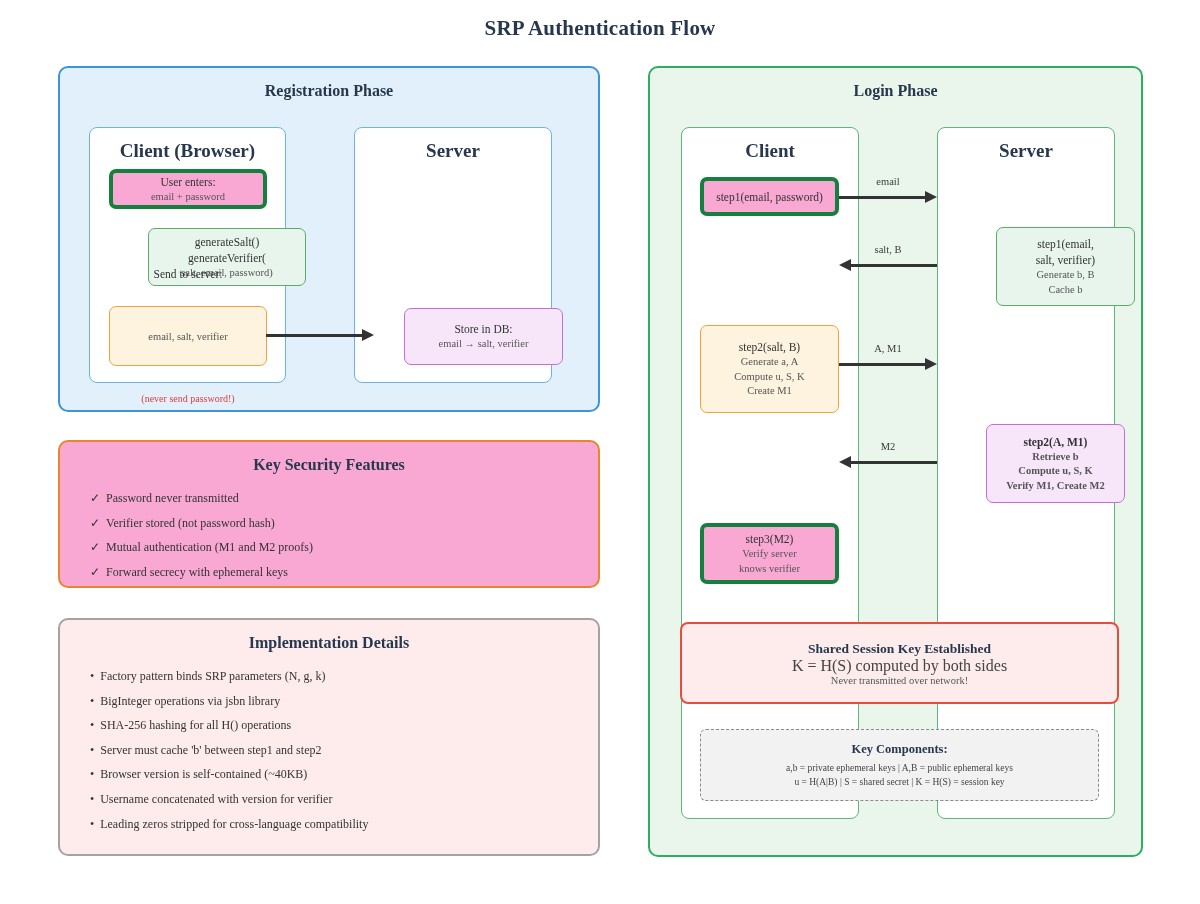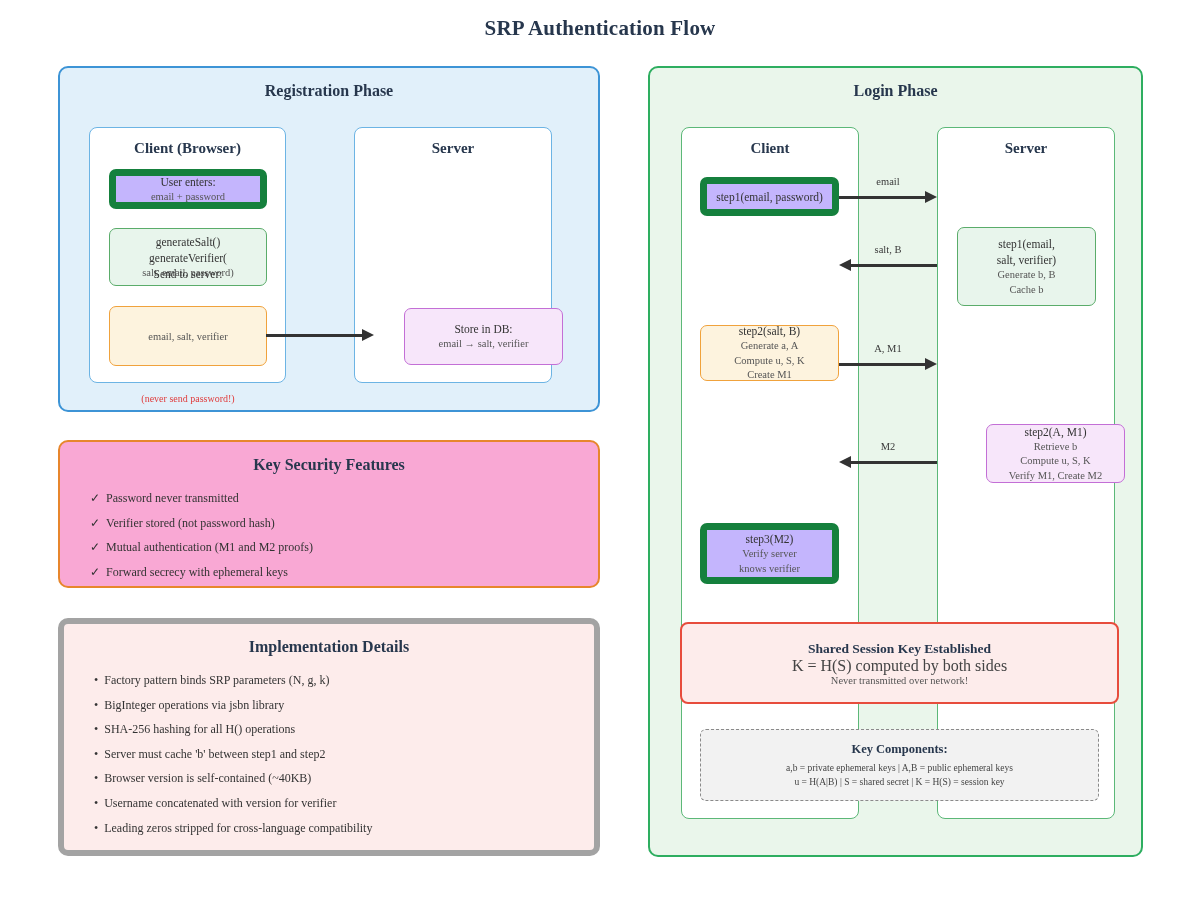--- a/index.html
+++ b/index.html
@@ -10,52 +10,52 @@
   .main-title{
     position:absolute;left:0;top:16px;width:100%;margin:0;text-align:center;
     font-size:21px;font-weight:bold;color:#27374d;letter-spacing:.2px;
   }
   
   .panel{position:absolute;border-radius:10px;box-sizing:border-box;}
   .panel-title{position:absolute;left:0;top:14px;width:100%;margin:0;text-align:center;
     font-size:16px;font-weight:bold;color:#27374d;}
   .reg-panel{left:58px;top:66px;width:542px;height:346px;background:#e1f0fa;border:2px solid #3d94d6;}
   .sec-panel{left:58px;top:440px;width:542px;height:148px;background:#f9a8d4;border:2px solid #e7862c;}
-  .impl-panel{left:58px;top:618px;width:542px;height:238px;background:#fdeceb;border:6px solid #a3a3a3;}
+  .impl-panel{left:58px;top:618px;width:542px;height:238px;background:#fdeceb;border:2px solid #a3a3a3;}
   .login-panel{left:648px;top:66px;width:495px;height:791px;background:#eaf6eb;border:2px solid #2eae60;}
   
   .lane{position:absolute;background:#ffffff;border-radius:8px;box-sizing:border-box;z-index:1;}
   .lane-title{position:absolute;left:0;top:12px;width:100%;margin:0;text-align:center;
-    font-size:15px;font-weight:bold;color:#27374d;}
+    font-size:19px;font-weight:bold;color:#27374d;}
   .blue-lane{border:1px solid #6cb4e4;}
   .green-lane{border:1px solid #5cb878;}
   .reg-client-lane{left:29px;top:59px;width:197px;height:256px;}
   .reg-server-lane{left:294px;top:59px;width:198px;height:256px;}
   .login-client-lane{left:31px;top:59px;width:178px;height:692px;}
   .login-server-lane{left:287px;top:59px;width:178px;height:692px;}
   
   .node{position:absolute;border-radius:7px;box-sizing:border-box;z-index:2;
     display:flex;flex-direction:column;justify-content:center;align-items:center;text-align:center;padding:2px 4px;}
   .node-main{font-size:11.5px;color:#333333;line-height:16px;}
   .node-sub{font-size:10.5px;color:#555555;line-height:14.5px;}
   .node-warn{font-size:10px;color:#e03c3c;line-height:14px;}
-  .blue-node{background:#c4b5fd;border:7px solid #15803d;}
-  .green-node{background:#e8f5ec;border:1px solid #5aac6a;}
+  .blue-node{background:#f9a8d4;border:4px solid #15803d;}
+  .green-node{background:#e8f5ec;border:1px solid #5aac6a;margin-left:39px;}
   .orange-node{background:#fdf3de;border:1px solid #f0a23c;}
   .purple-node{background:#f7e6fa;border:1px solid #c36fd6;margin-left:29px;}
   
   .user-node{left:19px;top:41px;width:158px;height:40px;}
   .gen-node{left:19px;top:100px;width:158px;height:58px;}
   .send-node{left:19px;top:178px;width:158px;height:60px;gap:48px;}
   .store-node{left:20px;top:180px;width:159px;height:57px;}
   
   .s1c-node{left:50px;top:109px;width:139px;height:39px;}
   .s1s-node{left:307px;top:159px;width:139px;height:79px;}
-  .s2c-node{left:50px;top:257px;width:139px;height:56px;}
-  .s2s-node{left:307px;top:356px;width:139px;height:59px;}
+  .s2c-node{left:50px;top:257px;width:139px;height:88px;}
+  .s2s-node{left:307px;top:356px;width:139px;height:79px;font-weight:bold;}
   .s3c-node{left:50px;top:455px;width:139px;height:61px;}
   
   .session-box{position:absolute;left:30px;top:554px;width:435px;height:78px;z-index:3;
     background:#fdeceb;border:2px solid #e74c3c;border-radius:8px;
     display:flex;flex-direction:column;justify-content:center;align-items:center;text-align:left;}
   .session-title{font-size:13.5px;font-weight:bold;color:#27374d;line-height:19px;}
   .session-l1{font-size:16px;color:#444444;line-height:16px;}
   .session-l2{font-size:10.5px;color:#555555;line-height:14px;}
   .components-box{position:absolute;left:50px;top:661px;width:397px;height:70px;z-index:3;
     background:#f2f2f2;border:1.5px dashed #8a8a8a;border-radius:6px;

